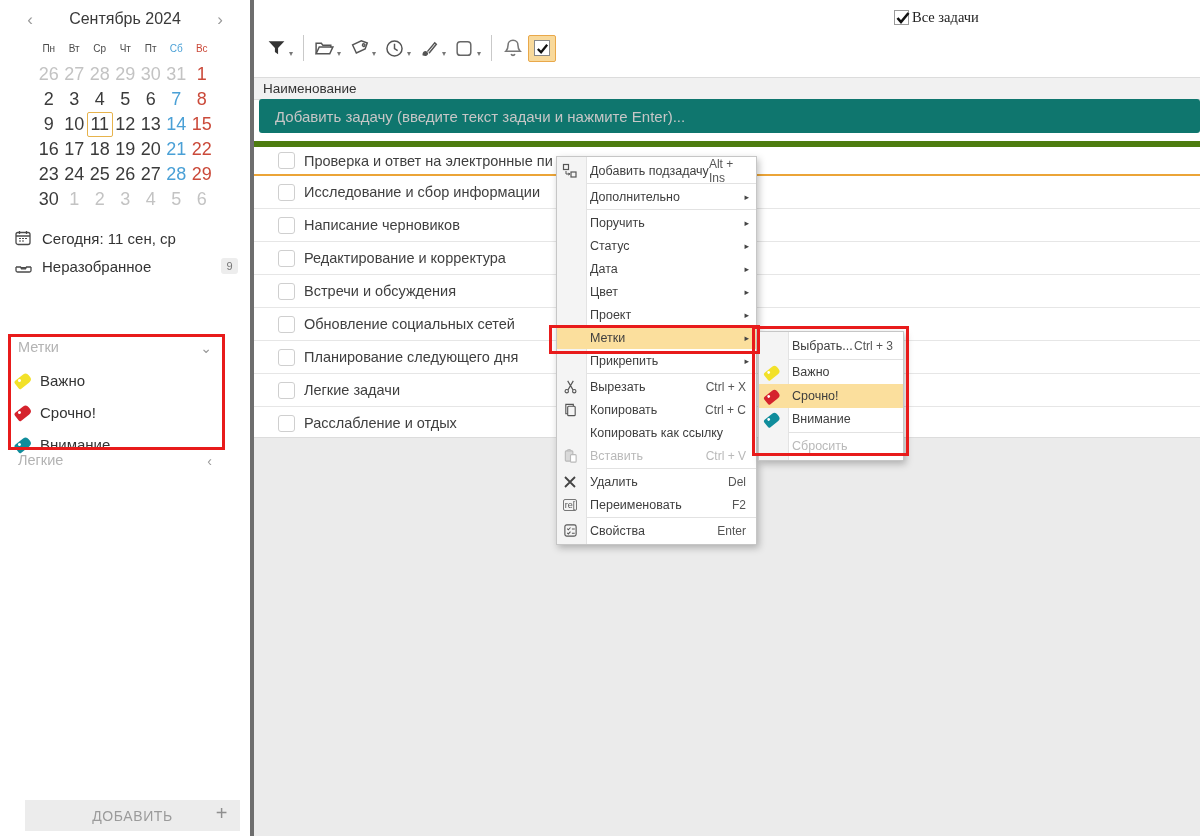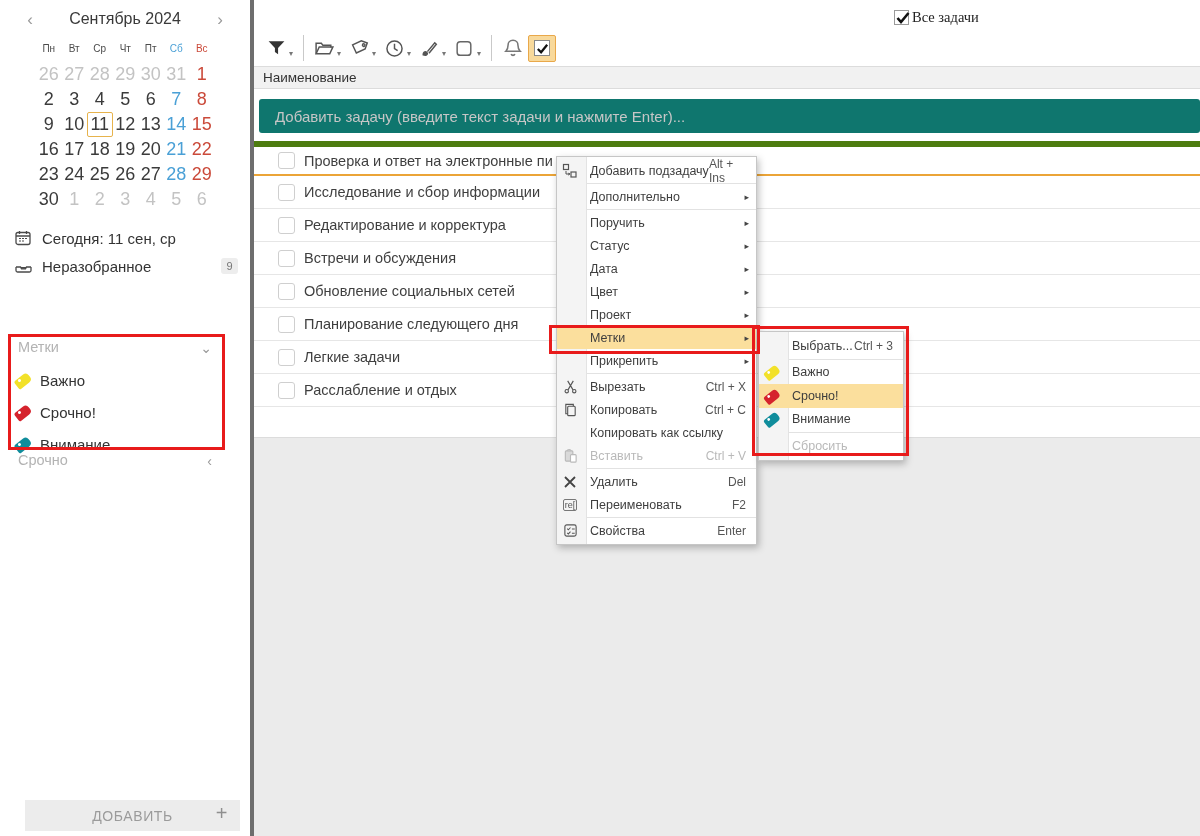--- a/index.html
+++ b/index.html
@@ -56,21 +56,21 @@
   #all-tasks span.lbl { font-size:14.5px; color:#222;font-family:Liberation Serif, serif; }
 
   #toolbar { position:absolute; left:8px; top:33px; height:30px; display:flex; align-items:center; }
   .tb-btn { display:flex; align-items:flex-end; margin:0 4px; cursor:pointer; color:#555; }
   .tb-btn svg { display:block; }
   .tb-caret { font-size:8px; color:#777; margin-left:2px; line-height:10px; }
   .tb-sep { width:1px; height:26px; background:#c9c9c9; margin:0 6px; }
   #tb-confirm { width:28px; height:27px; background:#f8d99b; border:1.5px solid #e9a84a; border-radius:2px; display:flex; align-items:center; justify-content:center; cursor:pointer; }
   #tb-confirm .inner { position:relative; width:16px; height:16px; background:#fff; border:1px solid #888; }
 
-  #col-header { position:absolute; left:0; top:66px; width:946px; height:23px; background:#f1f1f1; border-top:1px solid #dcdcdc; border-bottom:1px solid #dcdcdc; font-size:13.5px; color:#333; line-height:22px; padding-left:9px; }
+  #col-header { position:absolute; left:0; top:77px; width:946px; height:23px; background:#f1f1f1; border-top:1px solid #dcdcdc; border-bottom:1px solid #dcdcdc; font-size:13.5px; color:#333; line-height:22px; padding-left:9px; }
 
   #add-task-bar { position:absolute; left:5px; top:99px; width:941px; height:34px; background:#0f766e; border-radius:3px; display:flex; align-items:center; cursor:text; }
   #add-task-bar span { margin-left:16px; font-size:15px; color:#c6c6c6; }
 
   #task-list { position:absolute; left:0; top:141px; width:946px; }
   .task-row { position:relative; height:33px; display:flex; align-items:center; background:#fff; border-bottom:1px solid #e6e6e6; cursor:pointer; }
   .task-row.selected { border-top:6px solid #4d7c0f; border-bottom:2px solid #eba437; height:35px; }
   .task-cb { width:17px; height:17px; border:1.5px solid #cfcfcf; border-radius:3px; background:#fff; margin-left:24px; flex:none; cursor:pointer; }
   .task-title { margin-left:9px; font-size:14.5px; color:#3f3f3f; white-space:nowrap; }
 
@@ -200,21 +200,21 @@
         <div class="side-item">
           <span class="tag-icon" style="--tag: #d5232d;"></span>
           <span class="side-label">Срочно!</span>
         </div>
         <div class="side-item">
           <span class="tag-icon" style="--tag: #108d9c;"></span>
           <span class="side-label">Внимание</span>
         </div>
       </div>
     <div class="group-header" id="colors-header">
-      <span>Срочно</span>
+      <span>Легкие</span>
       <span class="chev">‹</span>
     </div>
 
     <button id="add-button">
       <span>ДОБАВИТЬ</span>
       <span id="add-plus">+</span>
     </button>
   </aside>
   <div id="sidebar-divider"></div>
 
@@ -295,20 +295,24 @@
         <div class="task-row selected">
           <span class="task-cb"></span>
           <span class="task-title">Проверка и ответ на электронные пи</span>
         </div>
         <div class="task-row">
           <span class="task-cb"></span>
           <span class="task-title">Исследование и сбор информации</span>
         </div>
         <div class="task-row">
           <span class="task-cb"></span>
+          <span class="task-title">Написание черновиков</span>
+        </div>
+        <div class="task-row">
+          <span class="task-cb"></span>
           <span class="task-title">Редактирование и корректура</span>
         </div>
         <div class="task-row">
           <span class="task-cb"></span>
           <span class="task-title">Встречи и обсуждения</span>
         </div>
         <div class="task-row">
           <span class="task-cb"></span>
           <span class="task-title">Обновление социальных сетей</span>
         </div>

